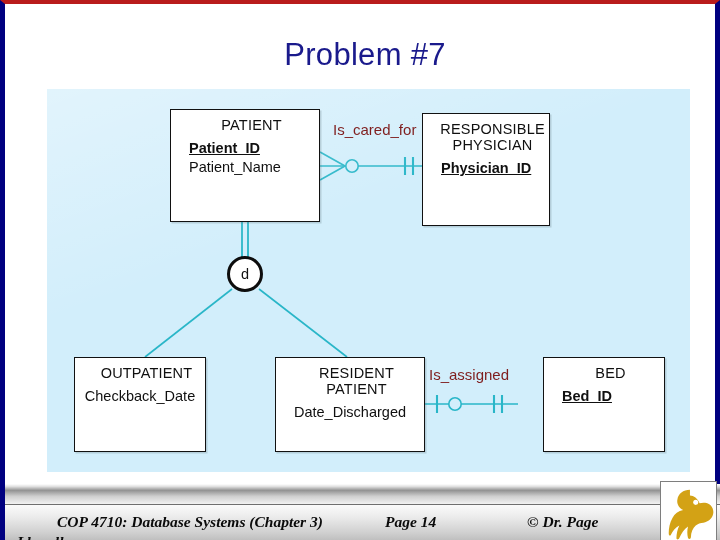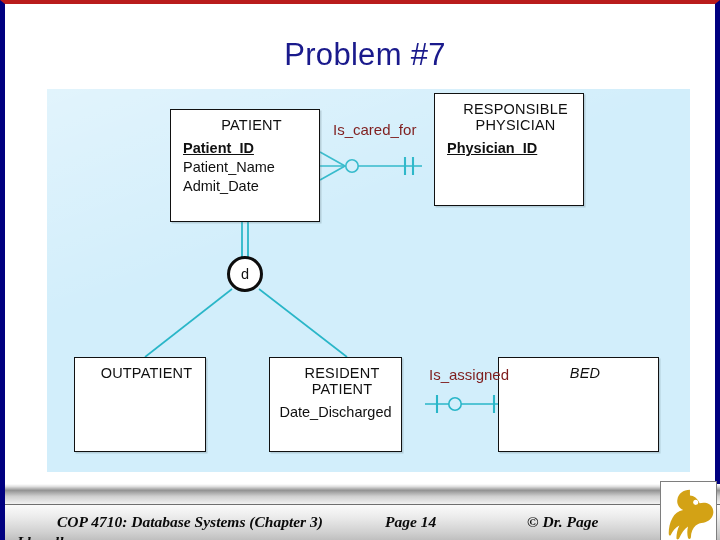--- a/index.html
+++ b/index.html
@@ -53,21 +53,21 @@
     font-size:14.5px;
     color:#101010;
     line-height:16px;
     margin-top:7px;
     letter-spacing:.2px;
     white-space:pre-line;
     padding-left:13px;
   }
   .ent .attrs{
     margin-top:6px;
-    padding-left:12px;
+    padding-left:18px;
   }
   .ent .attr{
     font-size:14.5px;color:#101010;line-height:19px;white-space:nowrap;
   }
   .ent .attr.pk{font-weight:bold;text-decoration:underline;}
   .ent.centerattr .attrs{padding-left:0;text-align:center;}
 
   
   .rel-label{
     position:absolute;z-index:6;
@@ -149,52 +149,57 @@
         <line x1="447" y1="306" x2="447" y2="324" stroke-width="2.1"></line>
         <line x1="455" y1="306" x2="455" y2="324" stroke-width="2.1"></line>
       </g>
     </svg>
 
     <div class="ent" style="left:123px;top:20px;width:150px;height:113px;">
       <div class="etitle">PATIENT</div>
       <div class="attrs">
         <div class="attr pk">Patient_ID</div>
         <div class="attr">Patient_Name</div>
-        <div class="attr">Admit_Date</div>
-      </div>
-    </div>
-
-    <div class="ent" style="left:375px;top:4px;width:150px;height:113px;margin-left:12px;">
+      </div>
+    </div>
+
+    <div class="ent" style="left:375px;top:24px;width:128px;height:113px;">
       <div class="etitle">RESPONSIBLE
 PHYSICIAN</div>
       <div class="attrs">
         <div class="attr pk">Physician_ID</div>
       </div>
     </div>
 
     <div class="rel-label" style="left:286px;top:32px;">Is_cared_for</div>
 
     <div id="dcircle" style="left:180px;top:167px;">
       <span>d</span>
     </div>
 
     <div class="ent centerattr" style="left:27px;top:268px;width:132px;height:95px;">
       <div class="etitle">OUTPATIENT</div>
-    </div>
-
-    <div class="ent centerattr" style="left:222px;top:268px;width:133px;height:95px;">
+      <div class="attrs">
+        <div class="attr">Checkback_Date</div>
+      </div>
+    </div>
+
+    <div class="ent centerattr" style="left:228px;top:268px;width:150px;height:95px;">
       <div class="etitle">RESIDENT
 PATIENT</div>
       <div class="attrs">
         <div class="attr">Date_Discharged</div>
       </div>
     </div>
 
-    <div class="ent" style="left:451px;top:268px;width:161px;height:95px;font-style:italic;">
+    <div class="ent" style="left:496px;top:268px;width:122px;height:95px;">
       <div class="etitle">BED</div>
+      <div class="attrs">
+        <div class="attr pk">Bed_ID</div>
+      </div>
     </div>
 
     <div class="rel-label" style="left:382px;top:277px;">Is_assigned</div>
 
   </div>
 
   <div id="footbar1"></div>
   <div id="footbar2"></div>
   <div id="footmain"></div>
 

